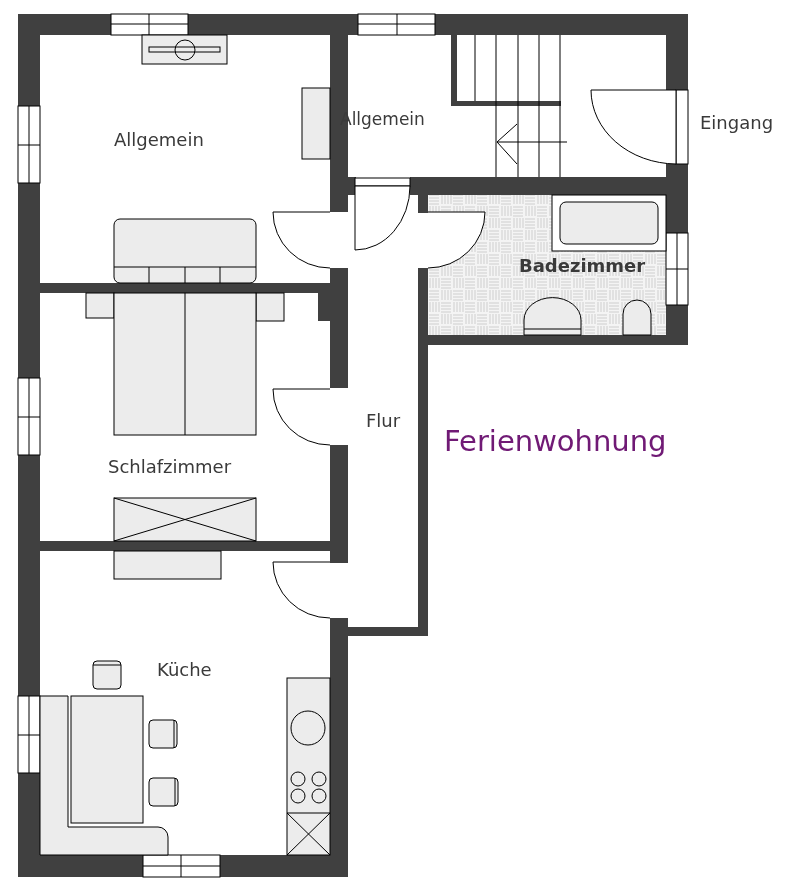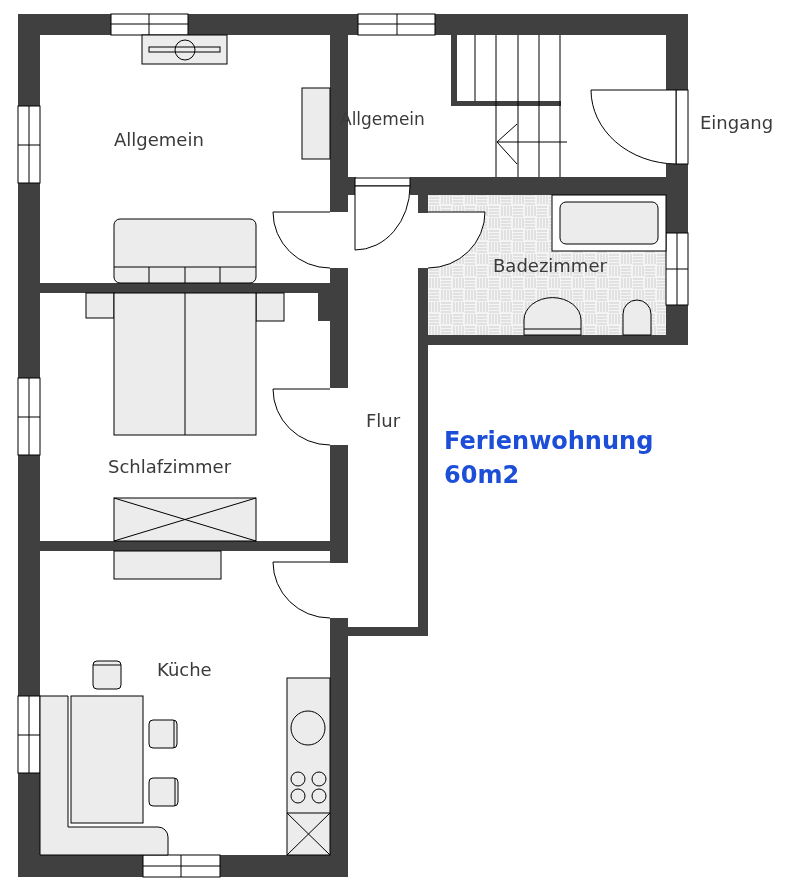--- a/index.html
+++ b/index.html
@@ -1,20 +1,20 @@
 <!DOCTYPE html>
 <html><head>
 <meta charset="utf-8">
 <style>
   html, body { margin: 0; padding: 0; background: #ffffff; }
   body { width: 788px; height: 888px; position: relative; overflow: hidden; font-family: "DejaVu Sans", sans-serif; }
   #plan { position: absolute; left: 0; top: 0; }
   .label { position: absolute; color: #3a3a3a; font-family: "DejaVu Sans", sans-serif; white-space: nowrap; }
   .room-label { font-size: 18px; }
-  .title { font-size: 24px; line-height: 34px; color: #1d4ed8; font-weight: bold; }
+  .title { font-size: 29px; line-height: 34px; color: #701a75; }
 </style>
 </head>
 <body>
 
 <svg id="plan" width="788" height="888" viewBox="0 0 788 888" xmlns="http://www.w3.org/2000/svg">
   <defs>
     <pattern id="tiles" x="428" y="193" width="24" height="24" patternUnits="userSpaceOnUse">
       <rect width="24" height="24" fill="#f4f4f4"></rect>
       <g stroke="#cfcfcf" stroke-width="1">
         <line x1="1" y1="2" x2="11" y2="2"></line>
@@ -193,21 +193,20 @@
     <path d="M 524 335 L 524 320 A 28 22 0 0 1 581 320 L 581 335 Z"></path>
     <line x1="524" y1="329" x2="581" y2="329"></line>
 
     <path d="M 623 335 L 623 314 A 14 14 0 0 1 651 314 L 651 335 Z"></path>
   </g>
 </svg>
 
 <div class="label room-label" style="left:114px; top:129px;">Allgemein</div>
 <div class="label room-label" style="left:340px; top:109px; font-size:17px;">Allgemein</div>
 <div class="label room-label" style="left:700px; top:112px;">Eingang</div>
-<div class="label room-label" style="left:493px; top:255px;">Badezimmer</div>
+<div class="label room-label" style="left:519px; top:255px;font-weight:bold;">Badezimmer</div>
 <div class="label room-label" style="left:108px; top:456px;">Schlafzimmer</div>
 <div class="label room-label" style="left:366px; top:410px;text-align:right;">Flur</div>
 <div class="label room-label" style="left:157px; top:659px;">Küche</div>
 
 <div class="label title" style="left:444px; top:424px;">
   <div>Ferienwohnung</div>
-  <div>60m2</div>
 </div>
 
 </body></html>

